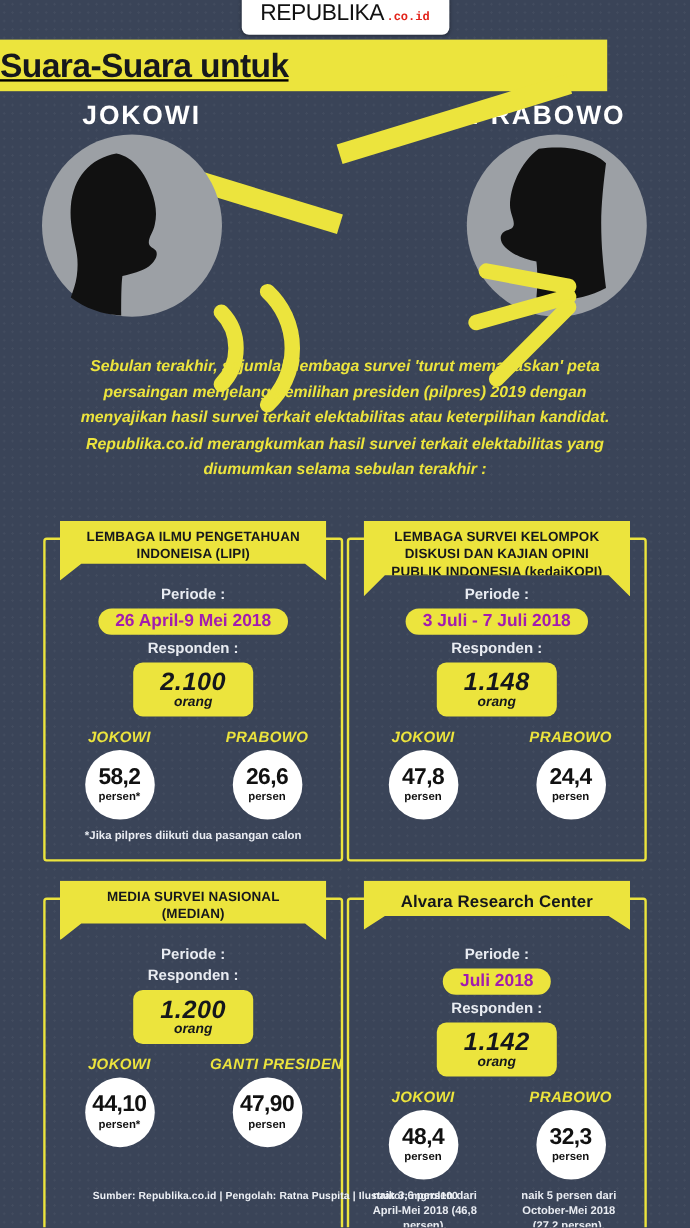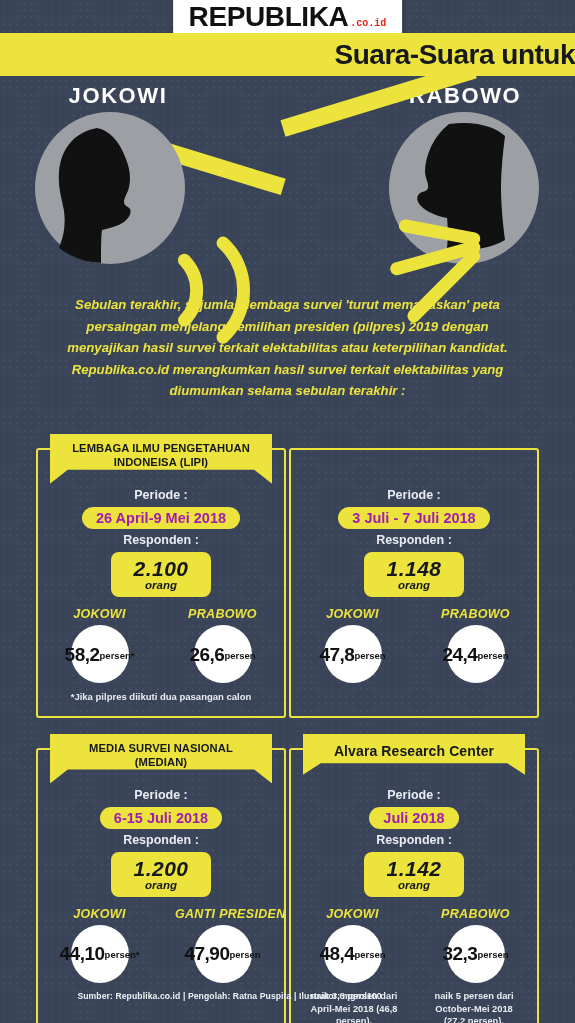--- a/index.html
+++ b/index.html
@@ -21,27 +21,27 @@
 
   
   .logo-wrap{ position:absolute; top:0; left:0; width:575px; height:32px; }
   .logo{
     position:absolute; left:50%; top:-6px; transform:translateX(-50%);
     background:#ffffff; border-radius:6px;
     padding:7px 16px 6px 16px;
     display:flex; align-items:baseline; gap:2px;
     box-shadow:0 1px 3px rgba(0,0,0,.35);
   }
-  .logo-main{ font-size:28px; font-weight:bold; color:#111; letter-spacing:-0.4px; }
+  .logo-main{ font-size:19px; font-weight:normal; color:#111; letter-spacing:-0.4px; }
   .logo-tld{ font-size:10px; font-weight:bold; color:#e2231a;font-family:Liberation Mono, monospace; }
 
   
   .title-band{
-    position:absolute; top:33px; left:0; width:575px; height:43px;
-    background:#ece43d; display:flex; align-items:center; justify-content:flex-end;
+    position:absolute; top:33px; left:0; width:506px; height:43px;
+    background:#ece43d; display:flex; align-items:center; justify-content:flex-start;text-decoration:underline;
   }
   .title-band h1{ font-size:28px; font-weight:bold; color:#16181d; letter-spacing:-0.5px; }
 
   
   .hero{ position:absolute; top:76px; left:0; width:575px; height:215px; }
   .cand-name{
     position:absolute; top:7px; font-size:22px; font-weight:bold; color:#fff;
     letter-spacing:1.6px; width:200px; text-align:center;
   }
   .cand-name.left{ left:18px; }
@@ -107,21 +107,21 @@
   .resp-unit{ font-size:11.5px; font-weight:bold; font-style:italic; margin-top:-2px; }
 
   .results{ display:flex; justify-content:center; gap:28px; margin-top:10px; }
   .res{ width:95px; }
   .res-name{
     color:#ece43d; font-size:12.5px; font-weight:bold; font-style:italic;
     letter-spacing:.3px; white-space:nowrap;
   }
   .circle{
     width:58px; height:58px; border-radius:50%; background:#fff;
-    margin:4px auto 0 auto; display:flex; flex-direction:row;
+    margin:4px auto 0 auto; display:flex; flex-direction:column;
     align-items:center; justify-content:center; color:#111;
   }
   .circle .num{ font-size:19px; font-weight:bold; letter-spacing:-.5px; line-height:1; }
   .circle .unit{ font-size:9.5px; font-weight:bold; margin-top:2px; }
   .note{
     color:#e9ecf2; font-size:9.5px; font-weight:bold;
     margin-top:8px; line-height:1.35;
   }
   .note-row{ display:flex; justify-content:center; gap:20px; margin-top:7px; }
   .note-col{ width:100px; color:#e9ecf2; font-size:9.3px; font-weight:bold; line-height:1.38; }
@@ -207,20 +207,21 @@
             <div class="circle">
               <span class="num">26,6</span>
               <span class="unit">persen</span>
             </div>
           </div>
         </div>
         <div class="note">*Jika pilpres diikuti dua pasangan calon</div>
       </div>
 
       <div class="card">
+        <div class="ribbon three-line">LEMBAGA SURVEI KELOMPOK DISKUSI DAN KAJIAN OPINI PUBLIK INDONESIA (kedaiKOPI)</div>
         <div class="lbl">Periode :</div>
         <div class="pill">3 Juli - 7 Juli 2018</div>
         <div class="lbl">Responden :</div>
         <div class="resp-box">
           <div class="resp-num">1.148</div>
           <div class="resp-unit">orang</div>
         </div>
         <div class="results">
           <div class="res">
             <div class="res-name">JOKOWI</div>
@@ -239,21 +240,20 @@
         </div>
       </div>
 
     </div>
 
     <div class="row">
 
       <div class="card tall">
         <div class="ribbon two-line">MEDIA SURVEI NASIONAL (MEDIAN)</div>
         <div class="lbl">Periode :</div>
-        <div class="pill">6-15 Juli 2018</div>
         <div class="lbl">Responden :</div>
         <div class="resp-box">
           <div class="resp-num">1.200</div>
           <div class="resp-unit">orang</div>
         </div>
         <div class="results">
           <div class="res">
             <div class="res-name">JOKOWI</div>
             <div class="circle">
               <span class="num">44,10</span>

